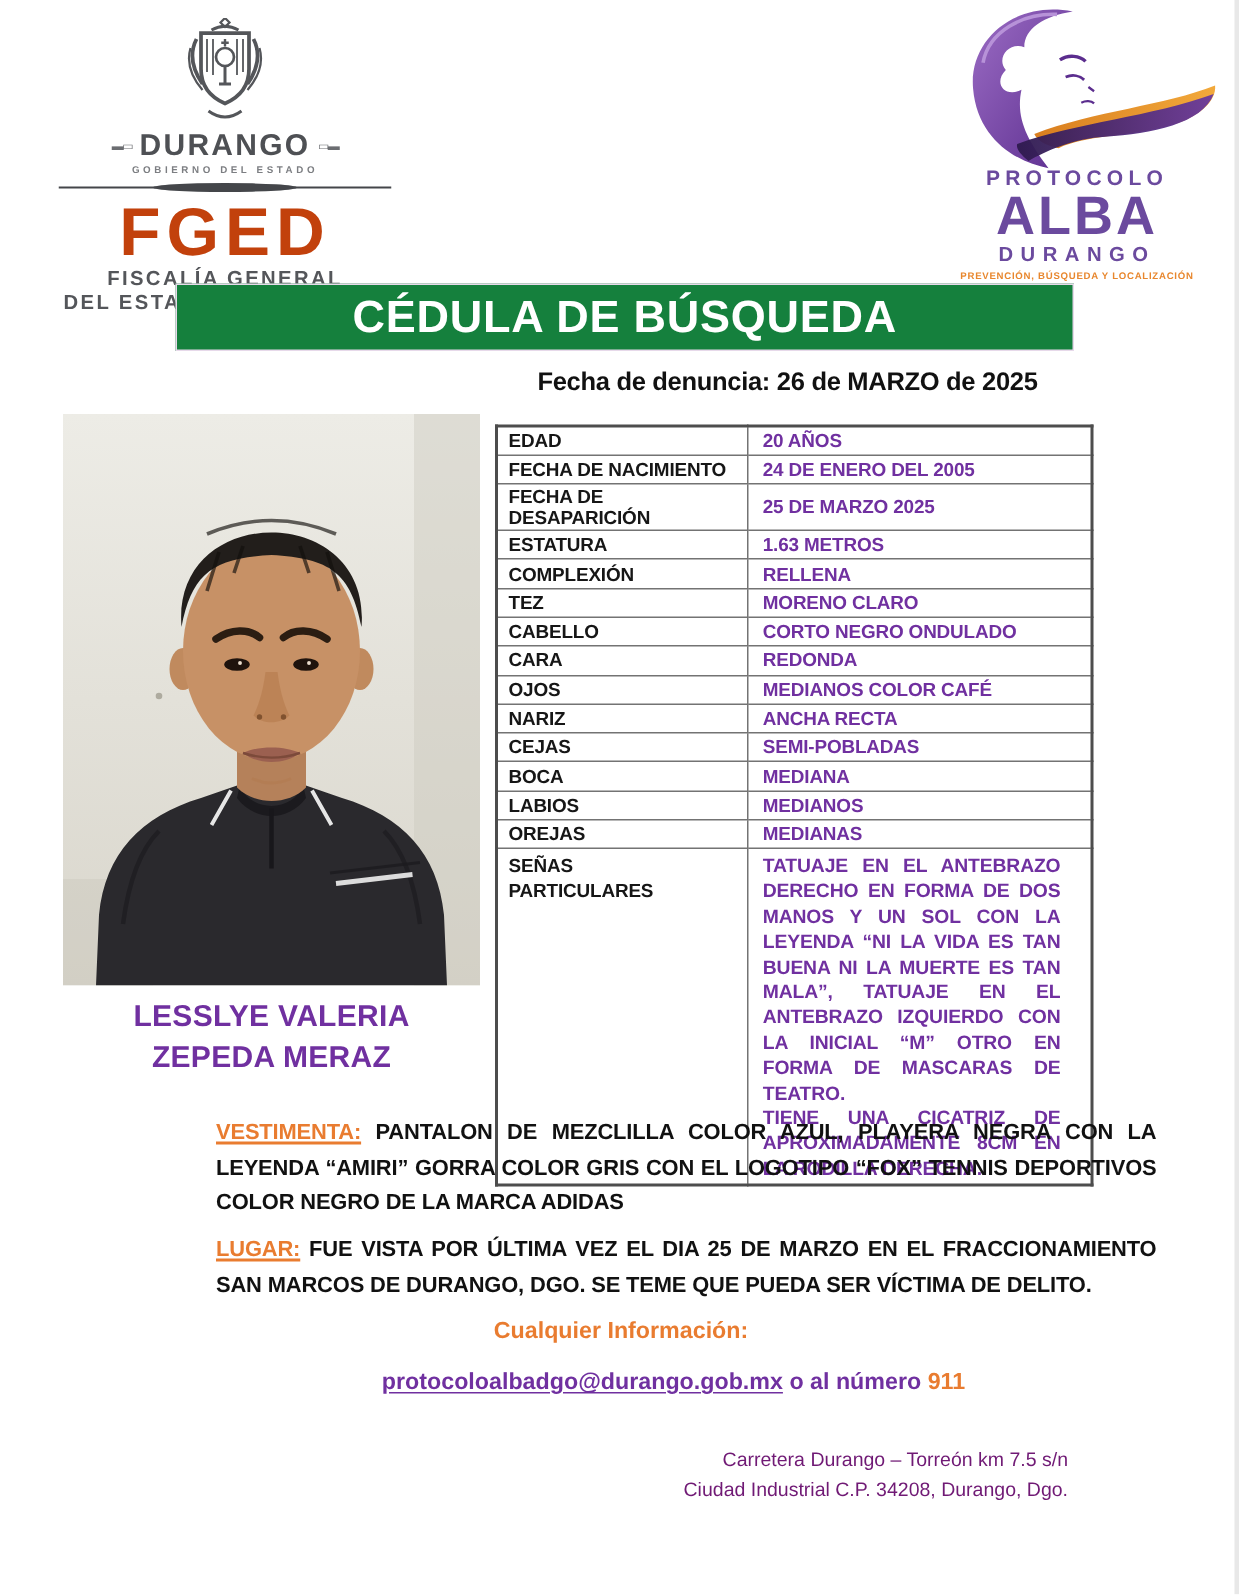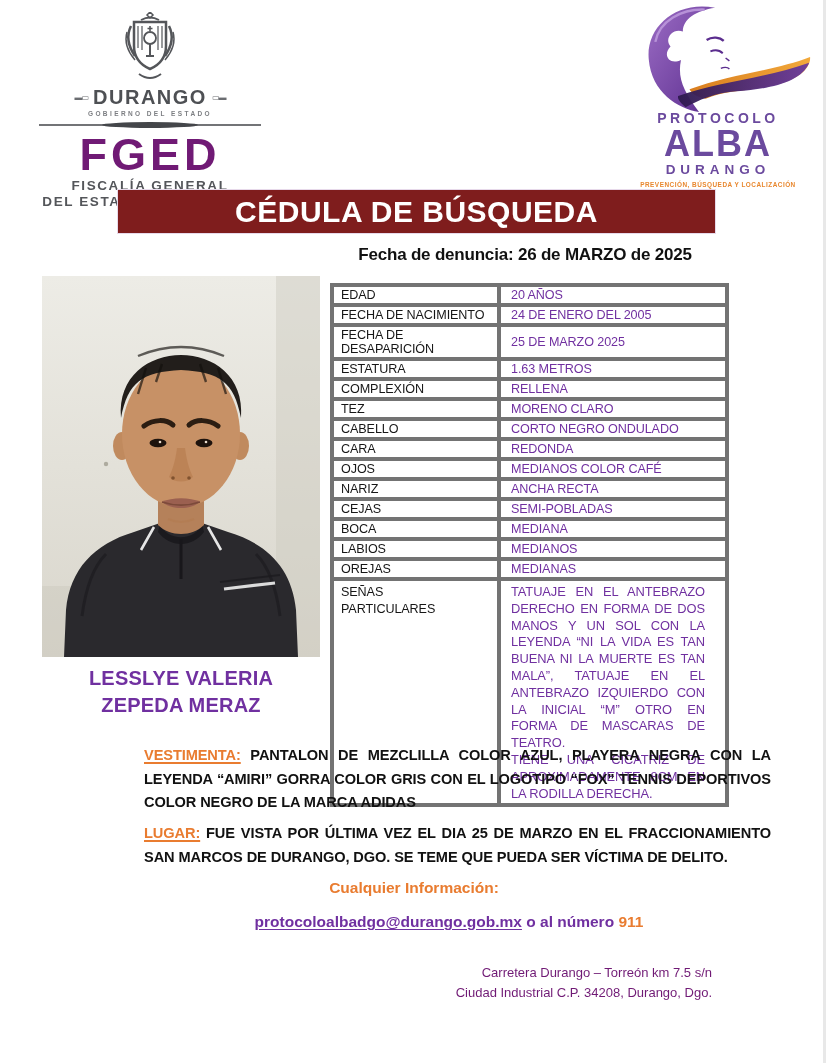--- a/index.html
+++ b/index.html
@@ -15,21 +15,21 @@
   }
 
   
   .fged { position:absolute; left:38px; top:12px; width:224px; text-align:center; color:#54565a; }
   .fged .crest { display:block; margin:0 auto 2px auto; }
   .fged .state-row { display:flex; align-items:center; justify-content:center; gap:5px; }
   .fged .orn { font-size:8px; color:#6b6d71; letter-spacing:-1px; }
   .fged .state { font-size:20px; font-weight:bold; letter-spacing:1.5px; color:#4e5054; }
   .fged .state-sub { font-size:6.5px; letter-spacing:2.4px; color:#7c7e82; margin-top:1px; font-weight:bold;}
   .fged .divider { display:block; margin:4px auto 3px auto; }
-  .fged .acronym { font-size:45px; font-weight:bold; letter-spacing:4px; color:#701a75; line-height:46px; }
+  .fged .acronym { font-size:45px; font-weight:bold; letter-spacing:4px; color:#c2410c; line-height:46px; }
   .fged .fname { font-size:13.5px; font-weight:bold; letter-spacing:1.6px; color:#54565a; line-height:16px; }
 
   
   .alba { position:absolute; left:618px; top:2px; width:200px; text-align:center; }
   .alba .graphic { display:block; margin:0 auto -4px auto; }
   .alba .l1 { font-size:14px; font-weight:bold; letter-spacing:3.5px; color:#6b4a9e; }
   .alba .l2 { font-size:36px; font-weight:bold; letter-spacing:2px; color:#6b4a9e; line-height:36px; }
   .alba .l3 { font-size:13.5px; font-weight:bold; letter-spacing:5px; color:#6b4a9e; line-height:16px; }
   .alba .tag { font-size:6.4px; font-weight:bold; letter-spacing:.5px; color:#e8872e; margin-top:3px; }
 
@@ -50,21 +50,21 @@
   .photo svg { display:block; }
   .victim-name {
     position:absolute; left:42px; top:665px; width:278px; text-align:center;
     font-size:20px; font-weight:bold; color:#7030a0; line-height:27px; letter-spacing:.2px;
   }
 
   
   .details { position:absolute; left:330px; top:283px; }
   table.details-table { border-collapse:collapse; width:399px; table-layout:fixed; border:2px solid #4d4d4d; }
   table.details-table td {
-    border:4px solid #737373; font-weight:normal; font-size:12.6px;
+    border:1px solid #737373; font-weight:bold; font-size:12.6px;
     padding:1px 4px 1px 7px; color:#161616; height:19.3px; vertical-align:middle;
     letter-spacing:-0.1px; line-height:14px;
   }
   table.details-table td.lbl { width:167px; }
   table.details-table td.val { color:#7030a0; padding-left:10px; }
   table.details-table td.senas-lbl { vertical-align:top; padding-top:3px; line-height:17px; }
   table.details-table td.senas-val { vertical-align:top; padding-top:3px; padding-right:20px; }
   .senas-val p { text-align:justify; font-size:12.9px; line-height:16.8px; color:#7030a0; letter-spacing:-0.1px; }
 
   
@@ -152,21 +152,21 @@
       <path d="M88,40 C94,36 102,37 106,41" stroke="#5b2d8e" stroke-width="2.4" fill="none"></path>
       <path d="M92,52 C97,50 102,51 105,54" stroke="#5b2d8e" stroke-width="2" fill="none"></path>
       <path d="M108,59 l4,3 M103,70 c3,-1.5 7,-1.5 9,0.5" stroke="#5b2d8e" stroke-width="1.6" fill="none"></path>
     </svg>
     <div class="l1">PROTOCOLO</div>
     <div class="l2">ALBA</div>
     <div class="l3">DURANGO</div>
     <div class="tag">PREVENCIÓN, BÚSQUEDA Y LOCALIZACIÓN</div>
   </div>
 
-  <div class="banner" id="banner" style="background: #7f1d1d;">
+  <div class="banner" id="banner" style="background: #15803d;">
     <span>CÉDULA DE BÚSQUEDA</span>
   </div>
 
   <div class="date-line">Fecha de denuncia: 26 de MARZO de 2025</div>
 
   <div class="photo">
     <svg width="278" height="381" viewBox="0 0 278 381">
       <defs>
         <linearGradient id="wall" x1="0" y1="0" x2="0" y2="1">
           <stop offset="0" stop-color="#edece6"></stop>

